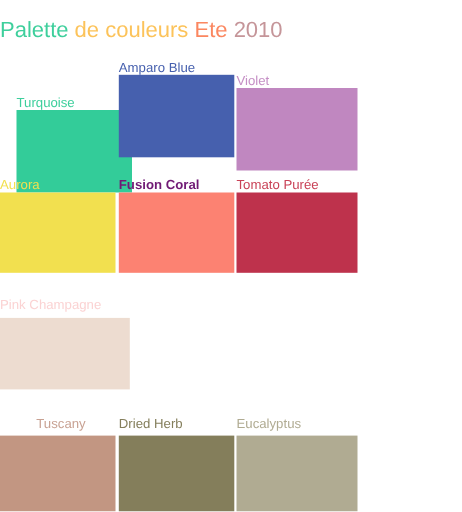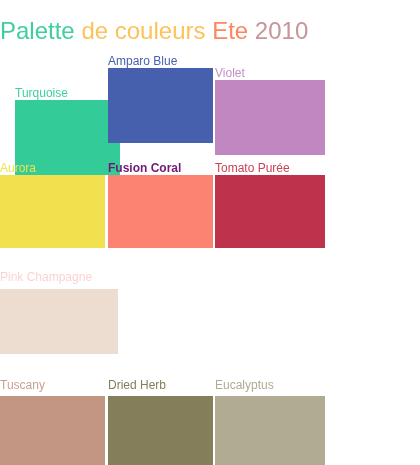--- a/index.html
+++ b/index.html
@@ -24,21 +24,21 @@
   }
 
   
   #title {
     position: absolute;
     left: 0px;
     top: 0px;
     width: 420px;
     height: 34px;
     line-height: 30px;
-    font-size: 24px;
+    font-size: 20px;
     font-weight: normal;
     white-space: nowrap;
     letter-spacing: 0px;
   }
   #title .tw {
     display: inline;
   }
   #title .sp {
     display: inline;
   }
@@ -103,21 +103,21 @@
       </div>
       <div class="swatch-cell" style="left: 215px; top: 161px; width: 110px; height: 87px;">
         <div class="swatch-label" style="color: rgb(201, 66, 87);">Tomato Purée</div>
         <div class="swatch-chip" style="top: 14px; width: 110px; height: 73px; background: rgb(190, 50, 76);"></div>
       </div>
       <div class="swatch-cell" style="left: 0px; top: 270px; width: 118px; height: 84px; padding-left: 12px;">
         <div class="swatch-label" style="color: rgb(251, 211, 211);">Pink Champagne</div>
         <div class="swatch-chip" style="top: 19px; width: 118px; height: 65px; background: rgb(237, 220, 208);"></div>
       </div>
       <div class="swatch-cell" style="left: 0px; top: 378px; width: 105px; height: 87px;">
-        <div class="swatch-label" style="color: rgb(200, 161, 146);">Tuscany</div>
+        <div class="swatch-label" style="color: rgb(200, 161, 146); padding-left: 33px;">Tuscany</div>
         <div class="swatch-chip" style="top: 18px; width: 105px; height: 69px; background: rgb(194, 150, 130);"></div>
       </div>
       <div class="swatch-cell" style="left: 108px; top: 378px; width: 105px; height: 87px;">
         <div class="swatch-label" style="color: rgb(132, 126, 91);">Dried Herb</div>
         <div class="swatch-chip" style="top: 18px; width: 105px; height: 69px; background: rgb(132, 126, 91);"></div>
       </div>
       <div class="swatch-cell" style="left: 215px; top: 378px; width: 110px; height: 87px;">
         <div class="swatch-label" style="color: rgb(176, 171, 146);">Eucalyptus</div>
         <div class="swatch-chip" style="top: 18px; width: 110px; height: 69px; background: rgb(176, 171, 146);"></div>
       </div>

